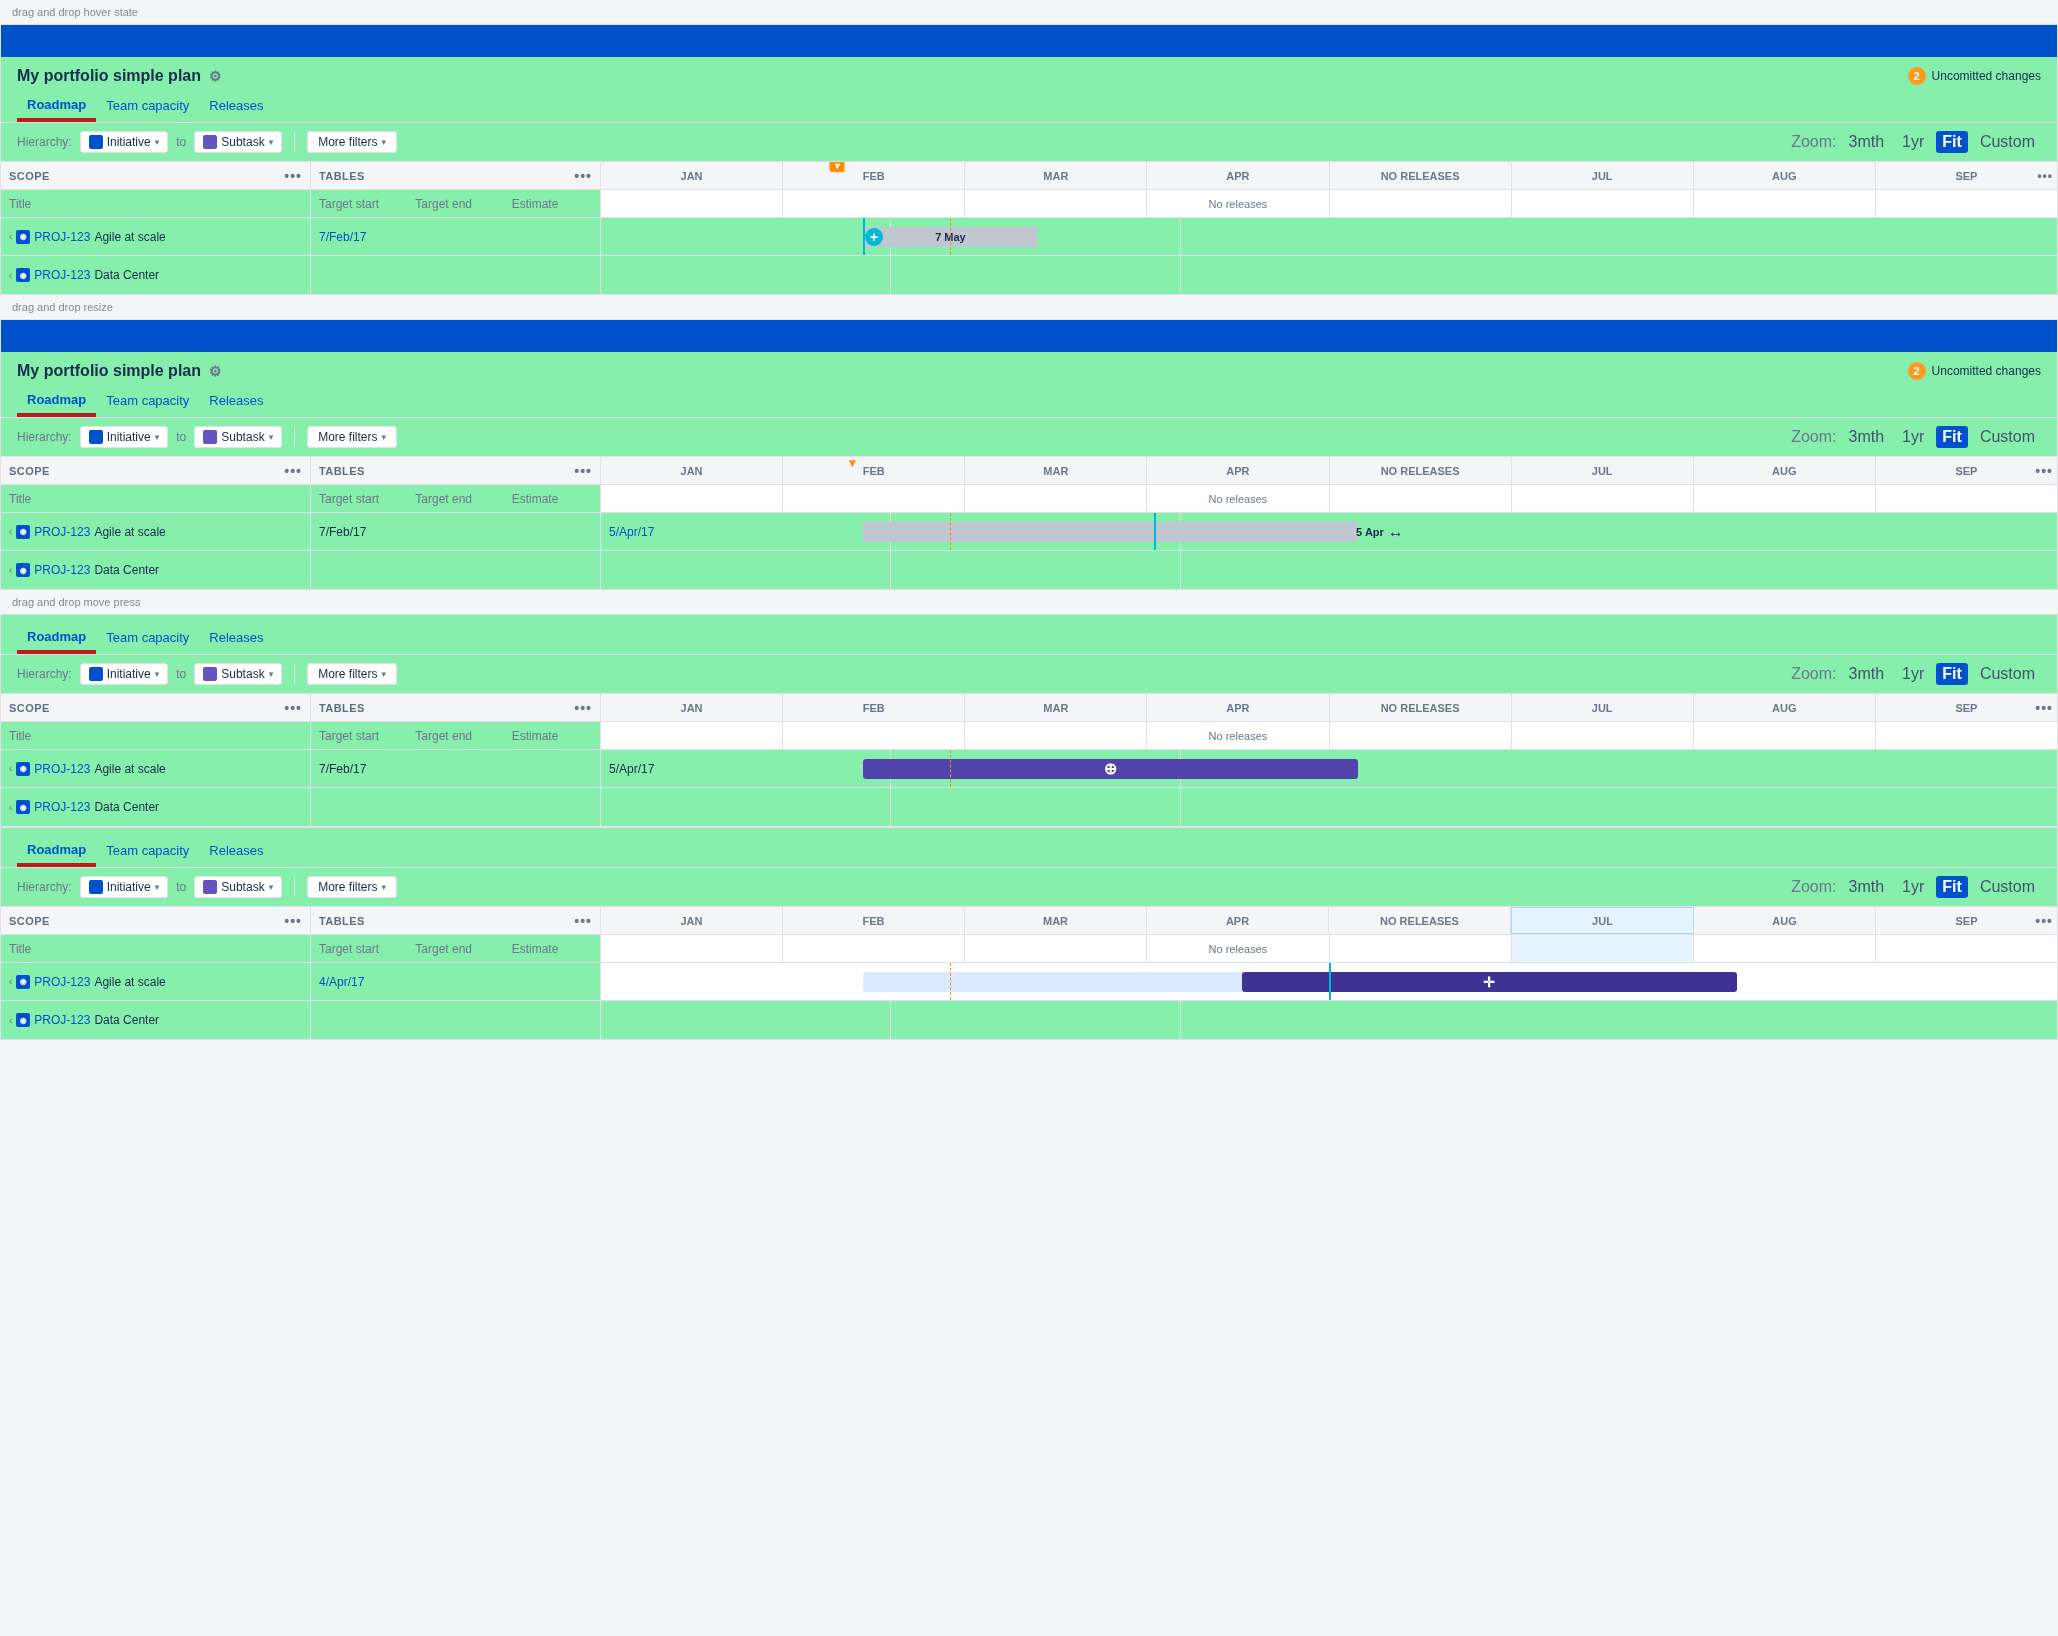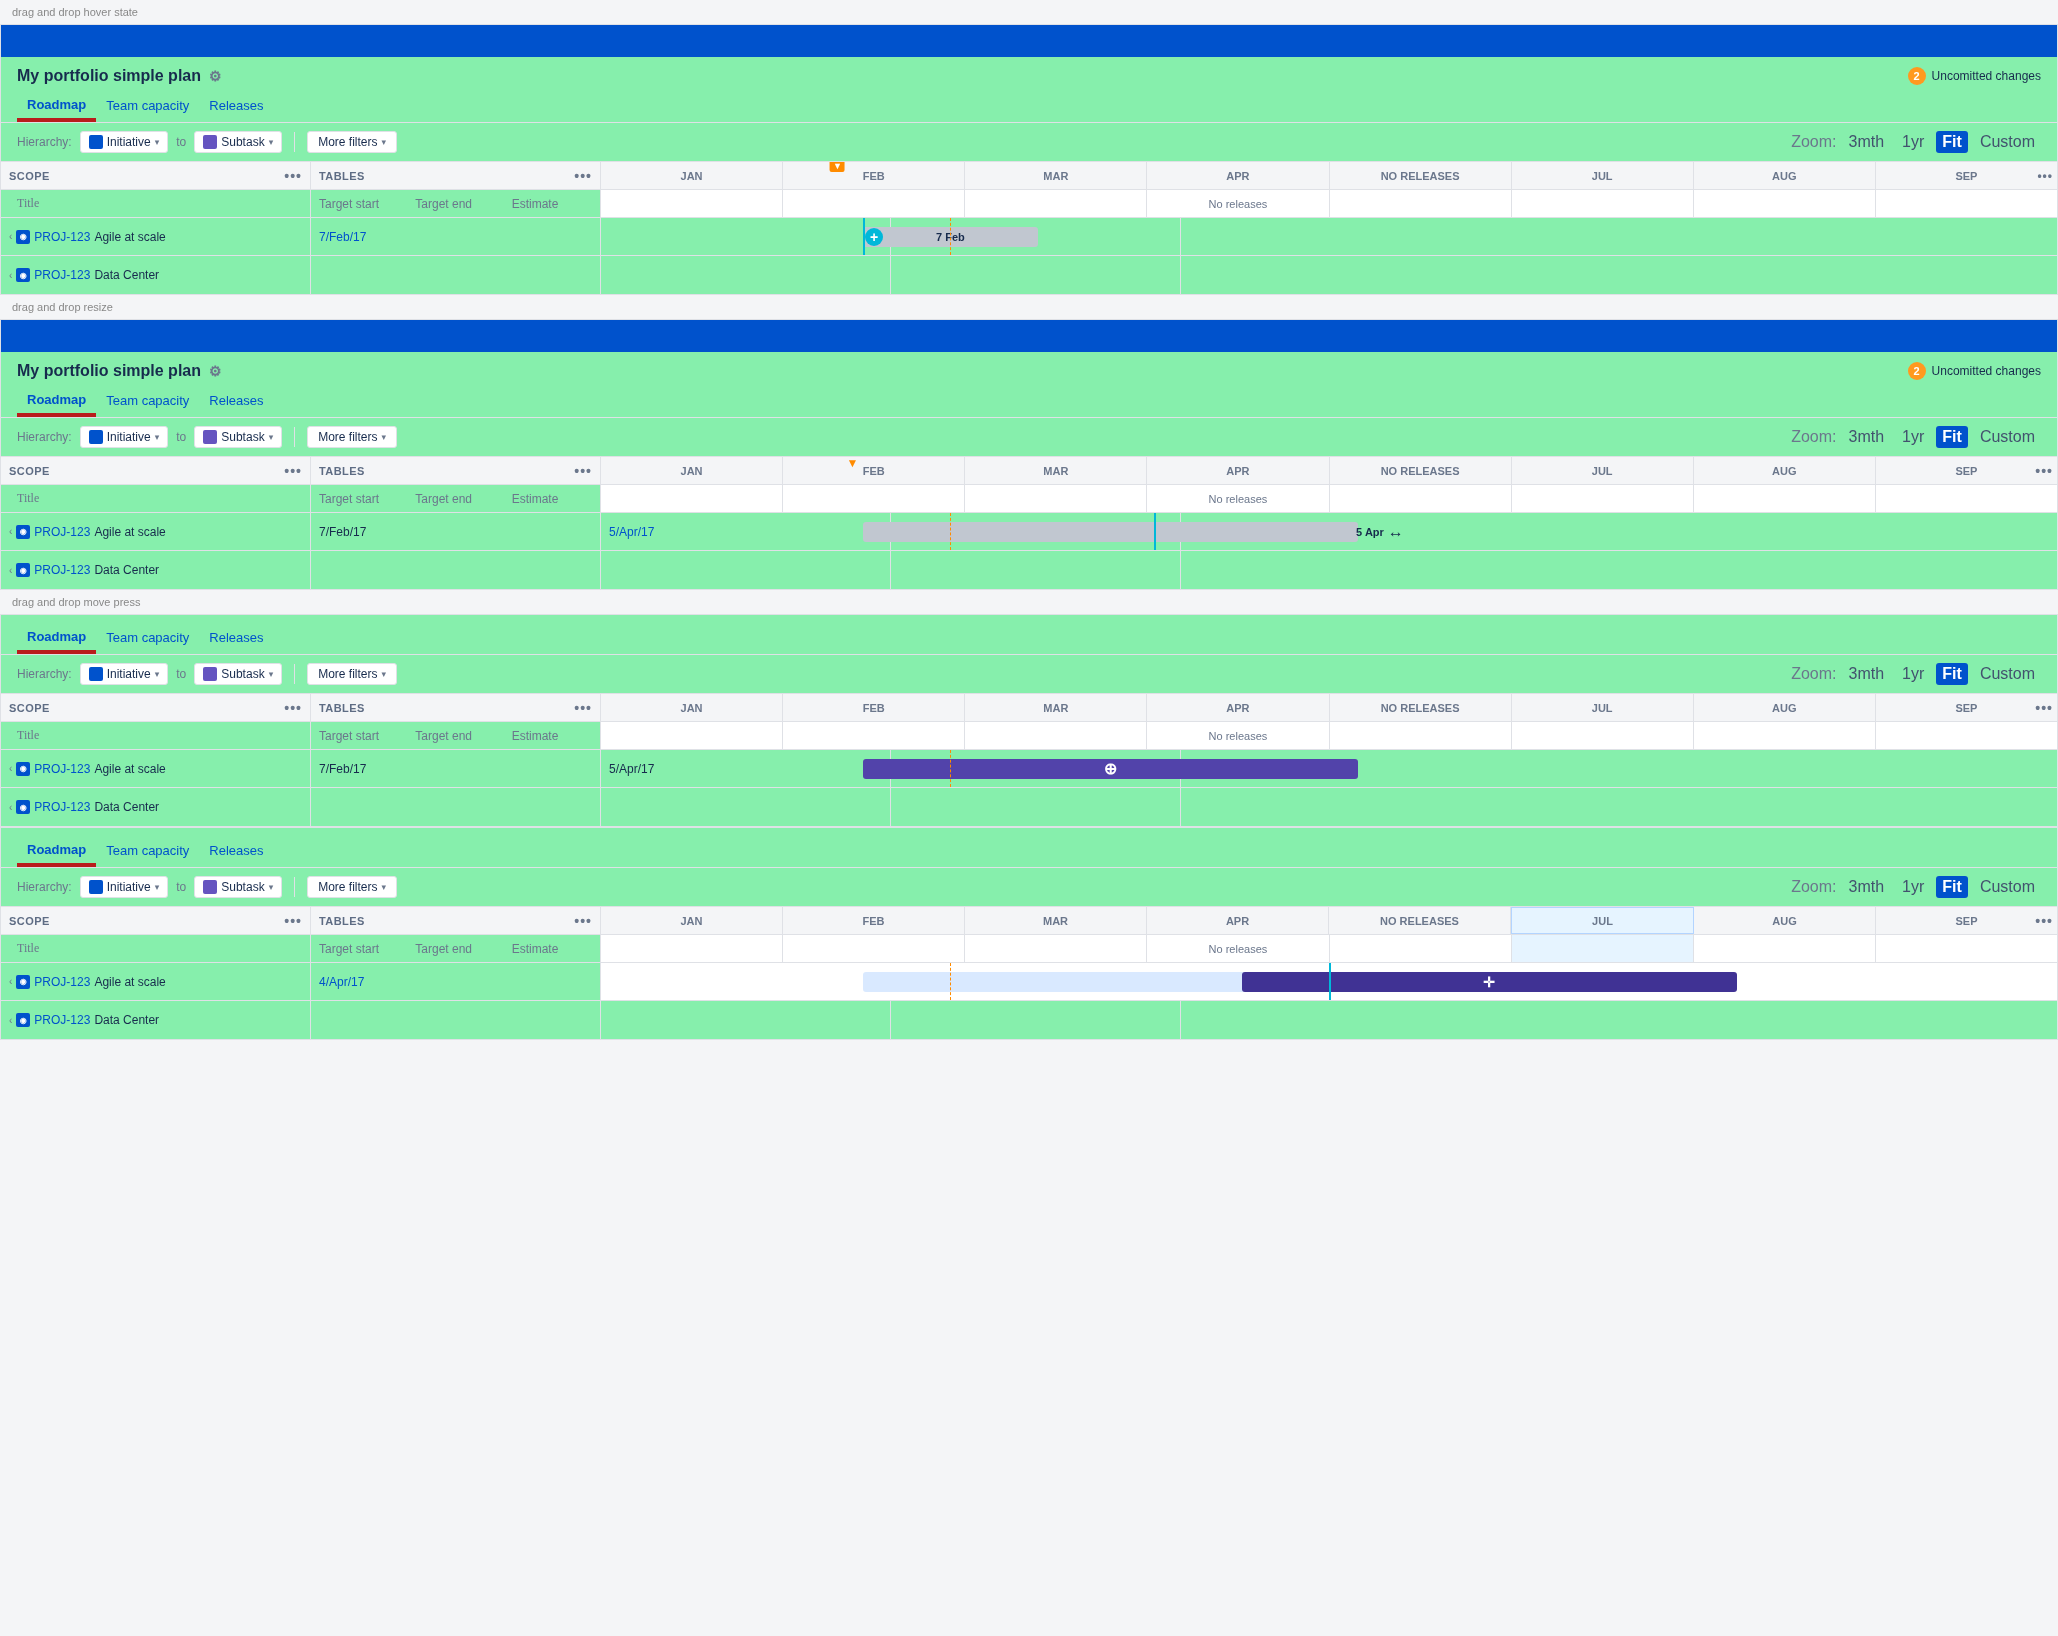--- a/index.html
+++ b/index.html
@@ -34,21 +34,21 @@
     .zoom-area { margin-left: auto; display: flex; align-items: center; gap: 6px; font-size: 16px; color: #42526e; }
     .zoom-btn { padding: 2px 6px; border-radius: 3px; cursor: pointer; color: #42526e; }
     .zoom-btn.active { background: #0052cc; color: #fff; font-weight: 600; }
 
     .grid-container { display: flex; overflow: hidden; }
     .scope-col { width: 310px; min-width: 310px; border-right: 1px solid #dfe1e6; }
     .tables-col { width: 290px; min-width: 290px; border-right: 1px solid #dfe1e6; }
     .timeline-col { flex: 1; overflow: hidden; }
 
     .col-header { background: #f4f5f7; padding: 4px 8px; font-size: 11px; font-weight: 700; color: #5e6c84; text-transform: uppercase; letter-spacing: 0.04em; display: flex; align-items: center; justify-content: space-between; height: 28px; border-bottom: 1px solid #dfe1e6; }
-    .col-header-sub { padding: 4px 16px; font-size: 12px; color: #6b778c; height: 28px; display: flex; align-items: center; border-bottom: 1px solid #dfe1e6; font-family: Liberation Serif, serif; }
+    .col-header-sub { padding: 4px 8px; font-size: 12px; color: #6b778c; height: 28px; display: flex; align-items: center; border-bottom: 1px solid #dfe1e6; }
     .tables-header-cell { flex: 1; padding: 4px 8px; font-size: 12px; color: #6b778c; height: 28px; display: flex; align-items: center; border-bottom: 1px solid #dfe1e6; }
 
     .row { display: flex; border-bottom: 1px solid #dfe1e6; height: 38px; }
     .row:last-child { border-bottom: none; }
     .scope-cell { width: 310px; min-width: 310px; display: flex; align-items: center; padding: 0 8px; gap: 4px; border-right: 1px solid #dfe1e6; overflow: hidden; }
     .tables-cell { width: 290px; min-width: 290px; display: flex; align-items: center; border-right: 1px solid #dfe1e6; }
     .tables-cell-inner { flex: 1; padding: 0 8px; font-size: 12px; color: #0052cc; }
     .tables-cell-inner.normal { color: #172b4d; }
 
     .chevron { font-size: 10px; color: #6b778c; }
@@ -232,21 +232,21 @@
             <div style="flex:1;border-right:1px solid #dfe1e6;height:100%;"></div>
             <div style="flex:1;height:100%;"></div>
           </div>
 
           <div class="timeline-row" style="position:relative;">
 
             <div class="today-line" style="left:18%;"></div>
             <div class="dashed-line" style="left:24%;"></div>
 
             <div class="gantt-bar grey" style="left:18%; width:12%;">
-              <span style="color:#172b4d;">7 Feb</span>
+              <span style="color:#172b4d;">7 May</span>
             </div>
             <div class="plus-icon" style="left:calc(18% + 2px); top:50%; transform:translateY(-50%);">+</div>
           </div>
           <div class="timeline-row"></div>
         </div>
       </div>
     </div>
   </div>
 
   <div class="drag-label">drag and drop resize</div>

